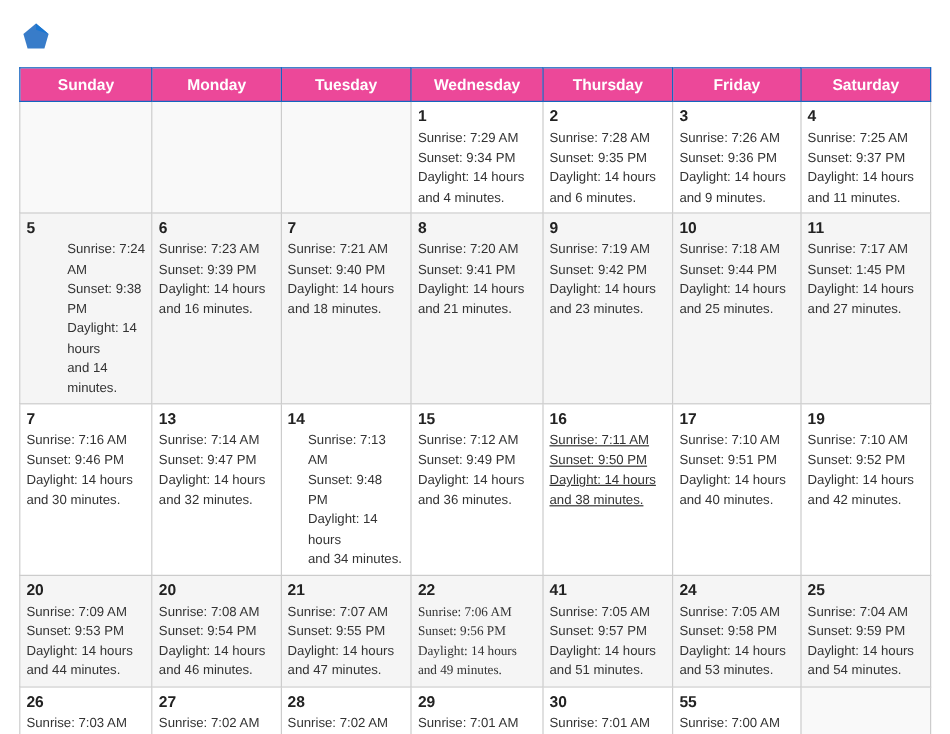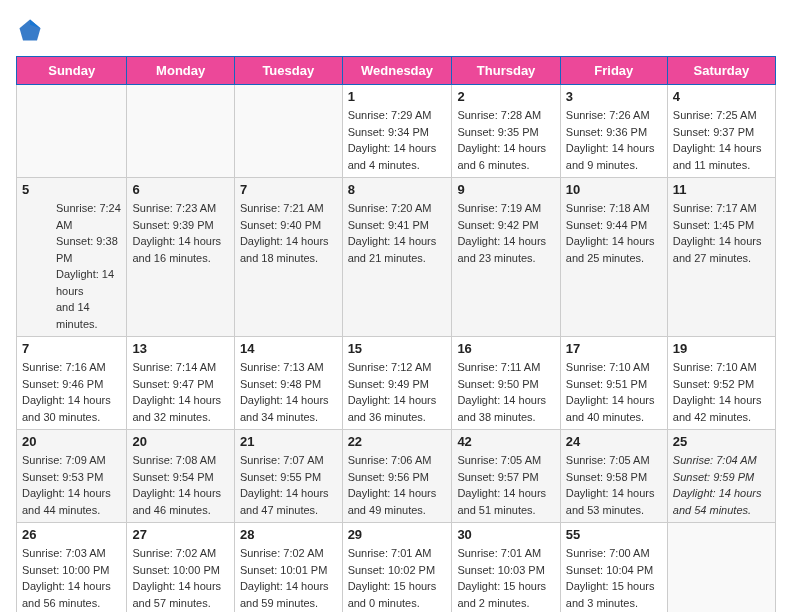--- a/index.html
+++ b/index.html
@@ -213,35 +213,35 @@
         </td>
         <td>
           <span class="day-num">13</span>
           <div class="day-info" style="white-space: pre-line;">Sunrise: 7:14 AM
 Sunset: 9:47 PM
 Daylight: 14 hours
 and 32 minutes.</div>
         </td>
         <td>
           <span class="day-num">14</span>
-          <div class="day-info" style="white-space: pre-line;">Sunrise: 7:13 AM
+          <div class="day-info" style="white-space: pre-line; margin-left: 17px;">Sunrise: 7:13 AM
 Sunset: 9:48 PM
 Daylight: 14 hours
 and 34 minutes.</div>
         </td>
         <td>
           <span class="day-num">15</span>
           <div class="day-info" style="white-space: pre-line;">Sunrise: 7:12 AM
 Sunset: 9:49 PM
 Daylight: 14 hours
 and 36 minutes.</div>
         </td>
         <td>
           <span class="day-num">16</span>
-          <div class="day-info" style="white-space: pre-line;">Sunrise: 7:11 AM
+          <div class="day-info" style="white-space: pre-line; text-decoration: underline;">Sunrise: 7:11 AM
 Sunset: 9:50 PM
 Daylight: 14 hours
 and 38 minutes.</div>
         </td>
         <td>
           <span class="day-num">17</span>
           <div class="day-info" style="white-space: pre-line;">Sunrise: 7:10 AM
 Sunset: 9:51 PM
 Daylight: 14 hours
 and 40 minutes.</div>
@@ -271,42 +271,42 @@
         </td>
         <td>
           <span class="day-num">21</span>
           <div class="day-info" style="white-space: pre-line;">Sunrise: 7:07 AM
 Sunset: 9:55 PM
 Daylight: 14 hours
 and 47 minutes.</div>
         </td>
         <td>
           <span class="day-num">22</span>
-          <div class="day-info" style="white-space: pre-line;">Sunrise: 7:06 AM
+          <div class="day-info" style="white-space: pre-line; font-family: Liberation Serif, serif;">Sunrise: 7:06 AM
 Sunset: 9:56 PM
 Daylight: 14 hours
 and 49 minutes.</div>
         </td>
         <td>
-          <span class="day-num">42</span>
+          <span class="day-num">41</span>
           <div class="day-info" style="white-space: pre-line;">Sunrise: 7:05 AM
 Sunset: 9:57 PM
 Daylight: 14 hours
 and 51 minutes.</div>
         </td>
         <td>
           <span class="day-num">24</span>
           <div class="day-info" style="white-space: pre-line;">Sunrise: 7:05 AM
 Sunset: 9:58 PM
 Daylight: 14 hours
 and 53 minutes.</div>
         </td>
         <td>
           <span class="day-num">25</span>
-          <div class="day-info" style="white-space: pre-line; font-style: italic;">Sunrise: 7:04 AM
+          <div class="day-info" style="white-space: pre-line;">Sunrise: 7:04 AM
 Sunset: 9:59 PM
 Daylight: 14 hours
 and 54 minutes.</div>
         </td>
       </tr>
       <tr>
         <td>
           <span class="day-num">26</span>
           <div class="day-info" style="white-space: pre-line;">Sunrise: 7:03 AM
 Sunset: 10:00 PM

